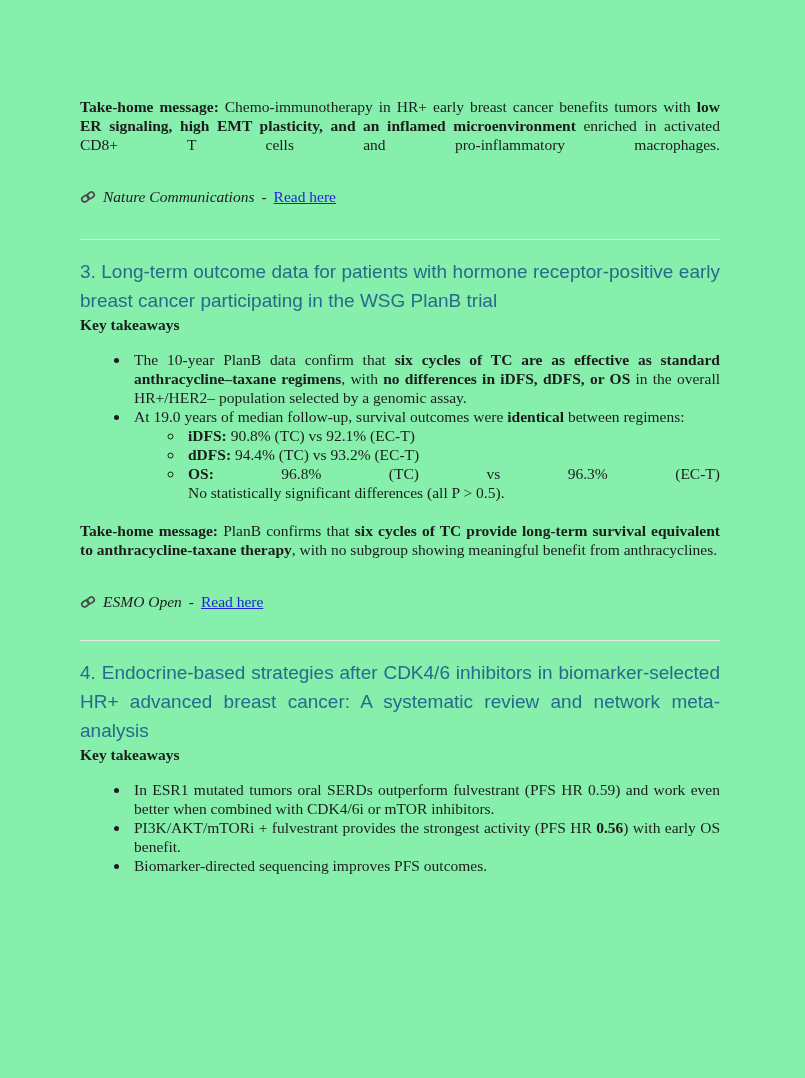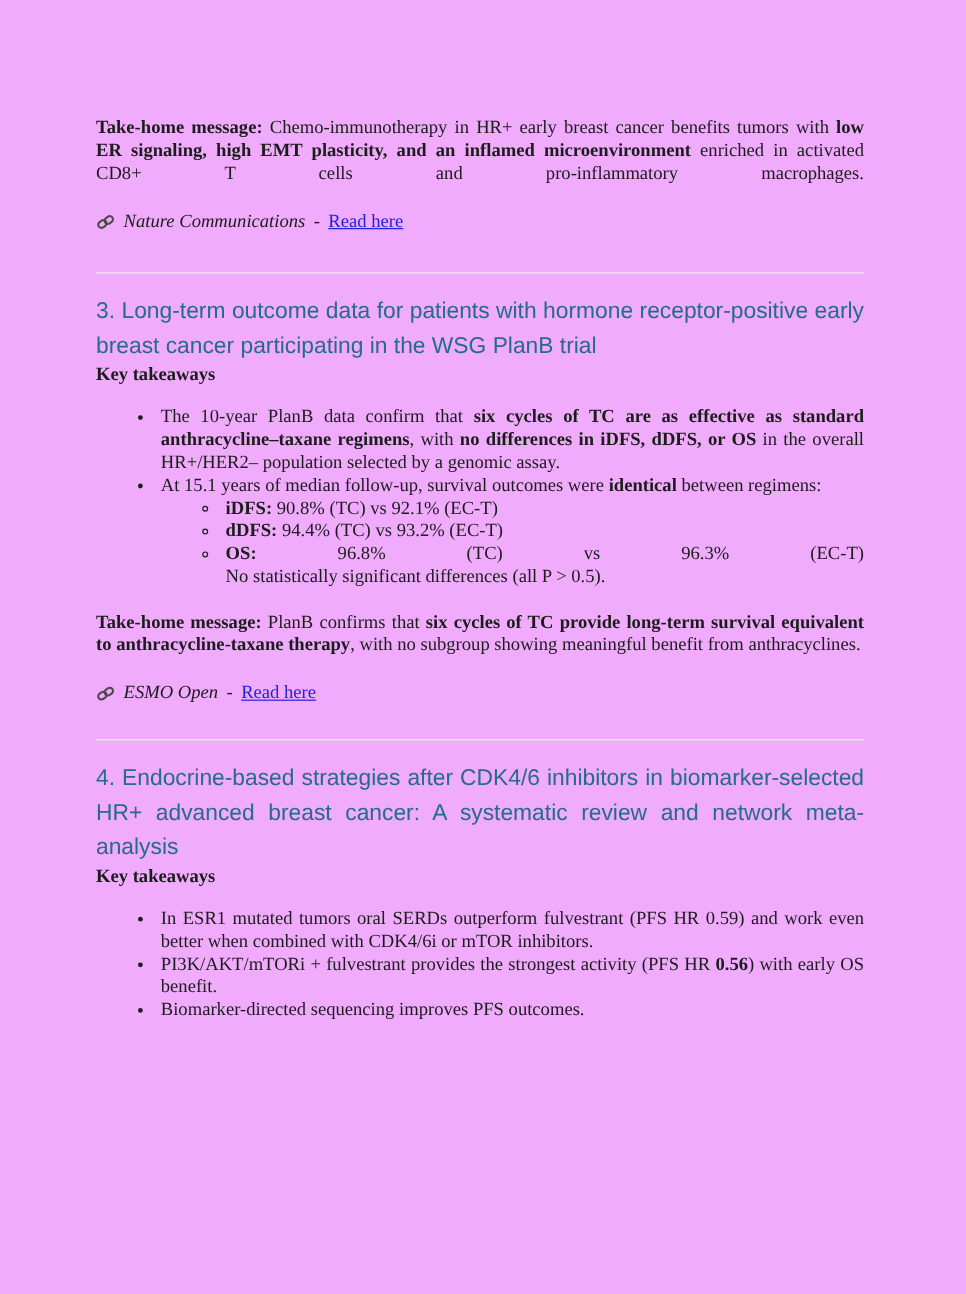--- a/index.html
+++ b/index.html
@@ -7,34 +7,34 @@
     --link: #2222dd;
     --divider: #eaeaea;
     --body: #1c1c1c;
     --icon: #4a4a4a;
   }
   * { box-sizing: border-box; }
   html, body { margin: 0; padding: 0; background: #ffffff; }
   .page {
     width: 805px;
     height: 1078px;
-    background: #f0abfc;
+    background: #86efac;
     padding: 97px 85px 0 80px;
     font-family: "Liberation Serif", serif;
     font-size: 15.5px;
     line-height: 19px;
     color: var(--body);
     overflow: hidden;
   }
   .para { margin: 0; text-align: justify; }
   .stretch-last { text-align-last: justify; }
   .th2 { margin-top: 19px; }
 
   .source {
-    margin-top: 21px;
+    margin-top: 33px;
     display: flex;
     align-items: center;
     gap: 7px;
   }
   .licon { display: inline-flex; align-items: center; }
   .journal { font-style: italic; }
   .sep { white-space: pre; }
   .link { color: var(--link); text-decoration: underline; cursor: pointer; }
 
   hr.divider {
@@ -93,21 +93,21 @@
 
   <hr class="divider">
 
   <h2 class="section-title">3. Long-term outcome data for patients with hormone receptor-positive early breast cancer participating in the WSG PlanB trial</h2>
 
   <div class="kt">Key takeaways</div>
 
   <ul class="l1">
     <li><span>The 10-year PlanB data confirm that </span><span style="font-weight: bold;">six cycles of TC are as effective as standard anthracycline–taxane regimens</span><span>, with </span><span style="font-weight: bold;">no differences in iDFS, dDFS, or OS</span><span> in the overall HR+/HER2– population selected by a genomic assay.</span></li>
     <li>
-      <div><span>At 15.1 years of median follow-up, survival outcomes were </span><span style="font-weight: bold;">identical</span><span> between regimens:</span></div>
+      <div><span>At 19.0 years of median follow-up, survival outcomes were </span><span style="font-weight: bold;">identical</span><span> between regimens:</span></div>
       <ul class="l2">
         <li><span style="font-weight: bold;">iDFS:</span><span> 90.8% (TC) vs 92.1% (EC-T)</span></li>
         <li><span style="font-weight: bold;">dDFS:</span><span> 94.4% (TC) vs 93.2% (EC-T)</span></li>
         <li>
           <div class="stretchline"><span style="font-weight: bold;">OS:</span><span> 96.8% (TC) vs 96.3% (EC-T)</span></div>
           <div class="note">No statistically significant differences (all P &gt; 0.5).</div>
         </li>
       </ul>
     </li>
   </ul>

